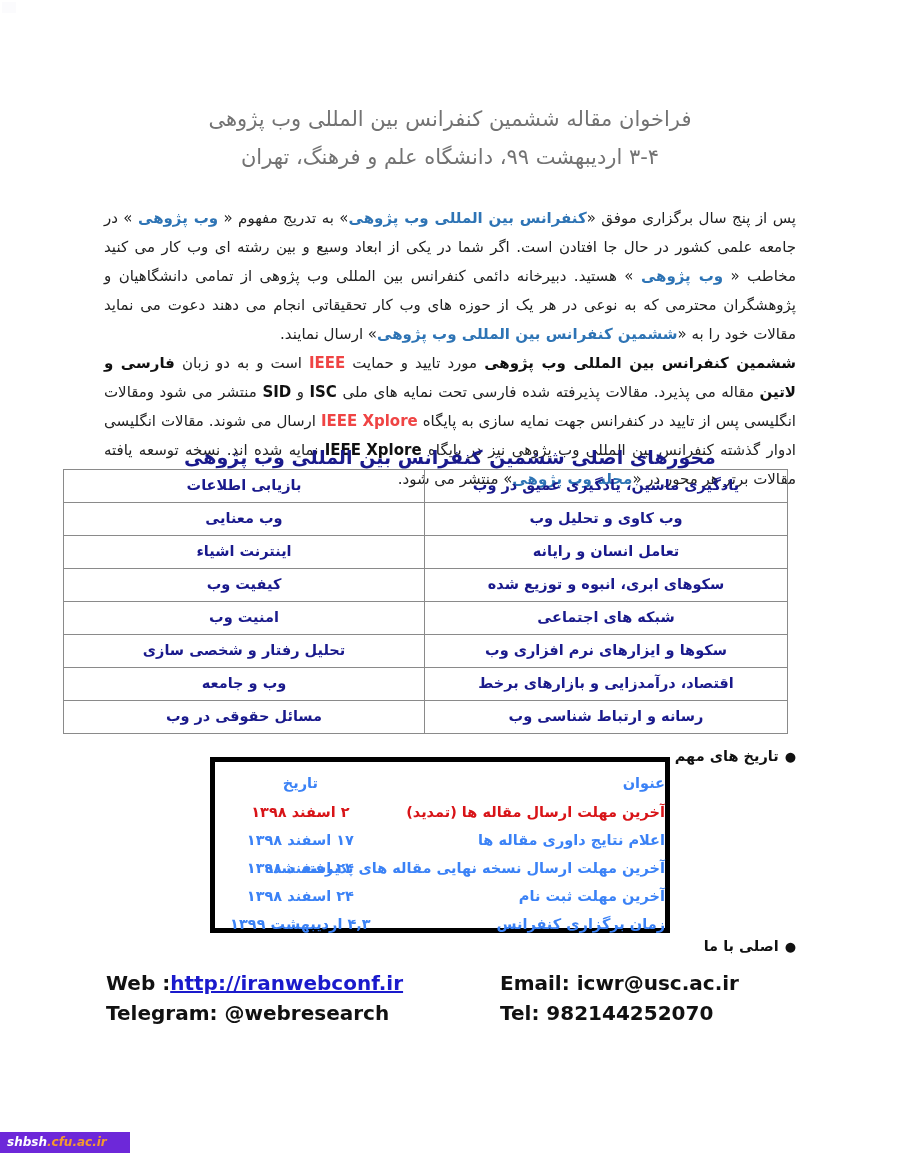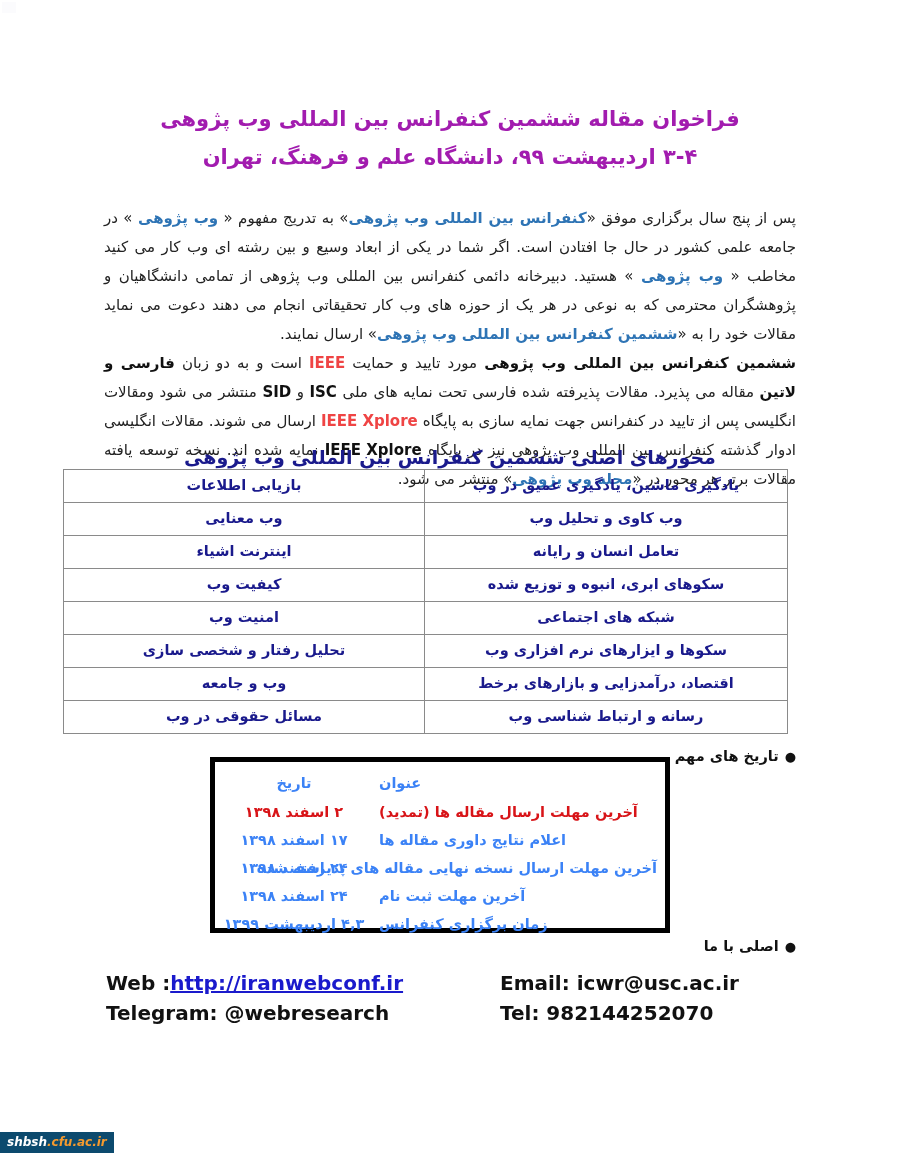--- a/index.html
+++ b/index.html
@@ -22,22 +22,22 @@
     background: #fff;
   }
 
   
   .title-block {
     position: absolute;
     top: 104px;
     left: 0;
     width: 900px;
     text-align: center;
-    color: #a21caf;
-    font-weight: bold;
+    color: #737373;
+    font-weight: normal;
     direction: rtl;
   }
   .title-line-1 {
     font-size: 21px;
     line-height: 30px;
     letter-spacing: 0px;
   }
   .title-line-2 {
     font-size: 21px;
     line-height: 30px;
@@ -152,22 +152,22 @@
     padding: 0;
     height: 28px;
     font-size: 14.5px;
     font-weight: bold;
     color: #3b82f6;
     vertical-align: middle;
     white-space: nowrap;
   }
   .dates-table td.d-title {
     width: 278px;
-    text-align: left;
-    padding-right: 8px;
+    text-align: right;
+    padding-right: 0;
   }
   .dates-table td.d-date {
     width: 170px;
     text-align: center;
   }
   .dates-table tr.header-row td {
     height: 30px;
     padding-top: 6px;
   }
   .dates-table tr.row-red td { color: #d81418; }
@@ -197,26 +197,26 @@
   .web-link {
     color: #1a1acc;
     text-decoration: underline;
   }
 
   
   .watermark {
     position: absolute;
     left: 0px;
     top: 1132px;
-    background: #0c4a6e;
+    background: #6d28d9;
     color: #ffffff;
     font-size: 12px;
     font-style: italic;
     font-weight: bold;
-    padding: 3px 7px 4px 7px;
+    padding: 3px 23px 4px 7px;
     letter-spacing: 0px;
     direction: ltr;
   }
   .watermark .wm-a { color: #ffffff; }
   .watermark .wm-b { color: #f59a2e; }
 
   
   .scan-speck {
     position: absolute;
     left: 2px;

